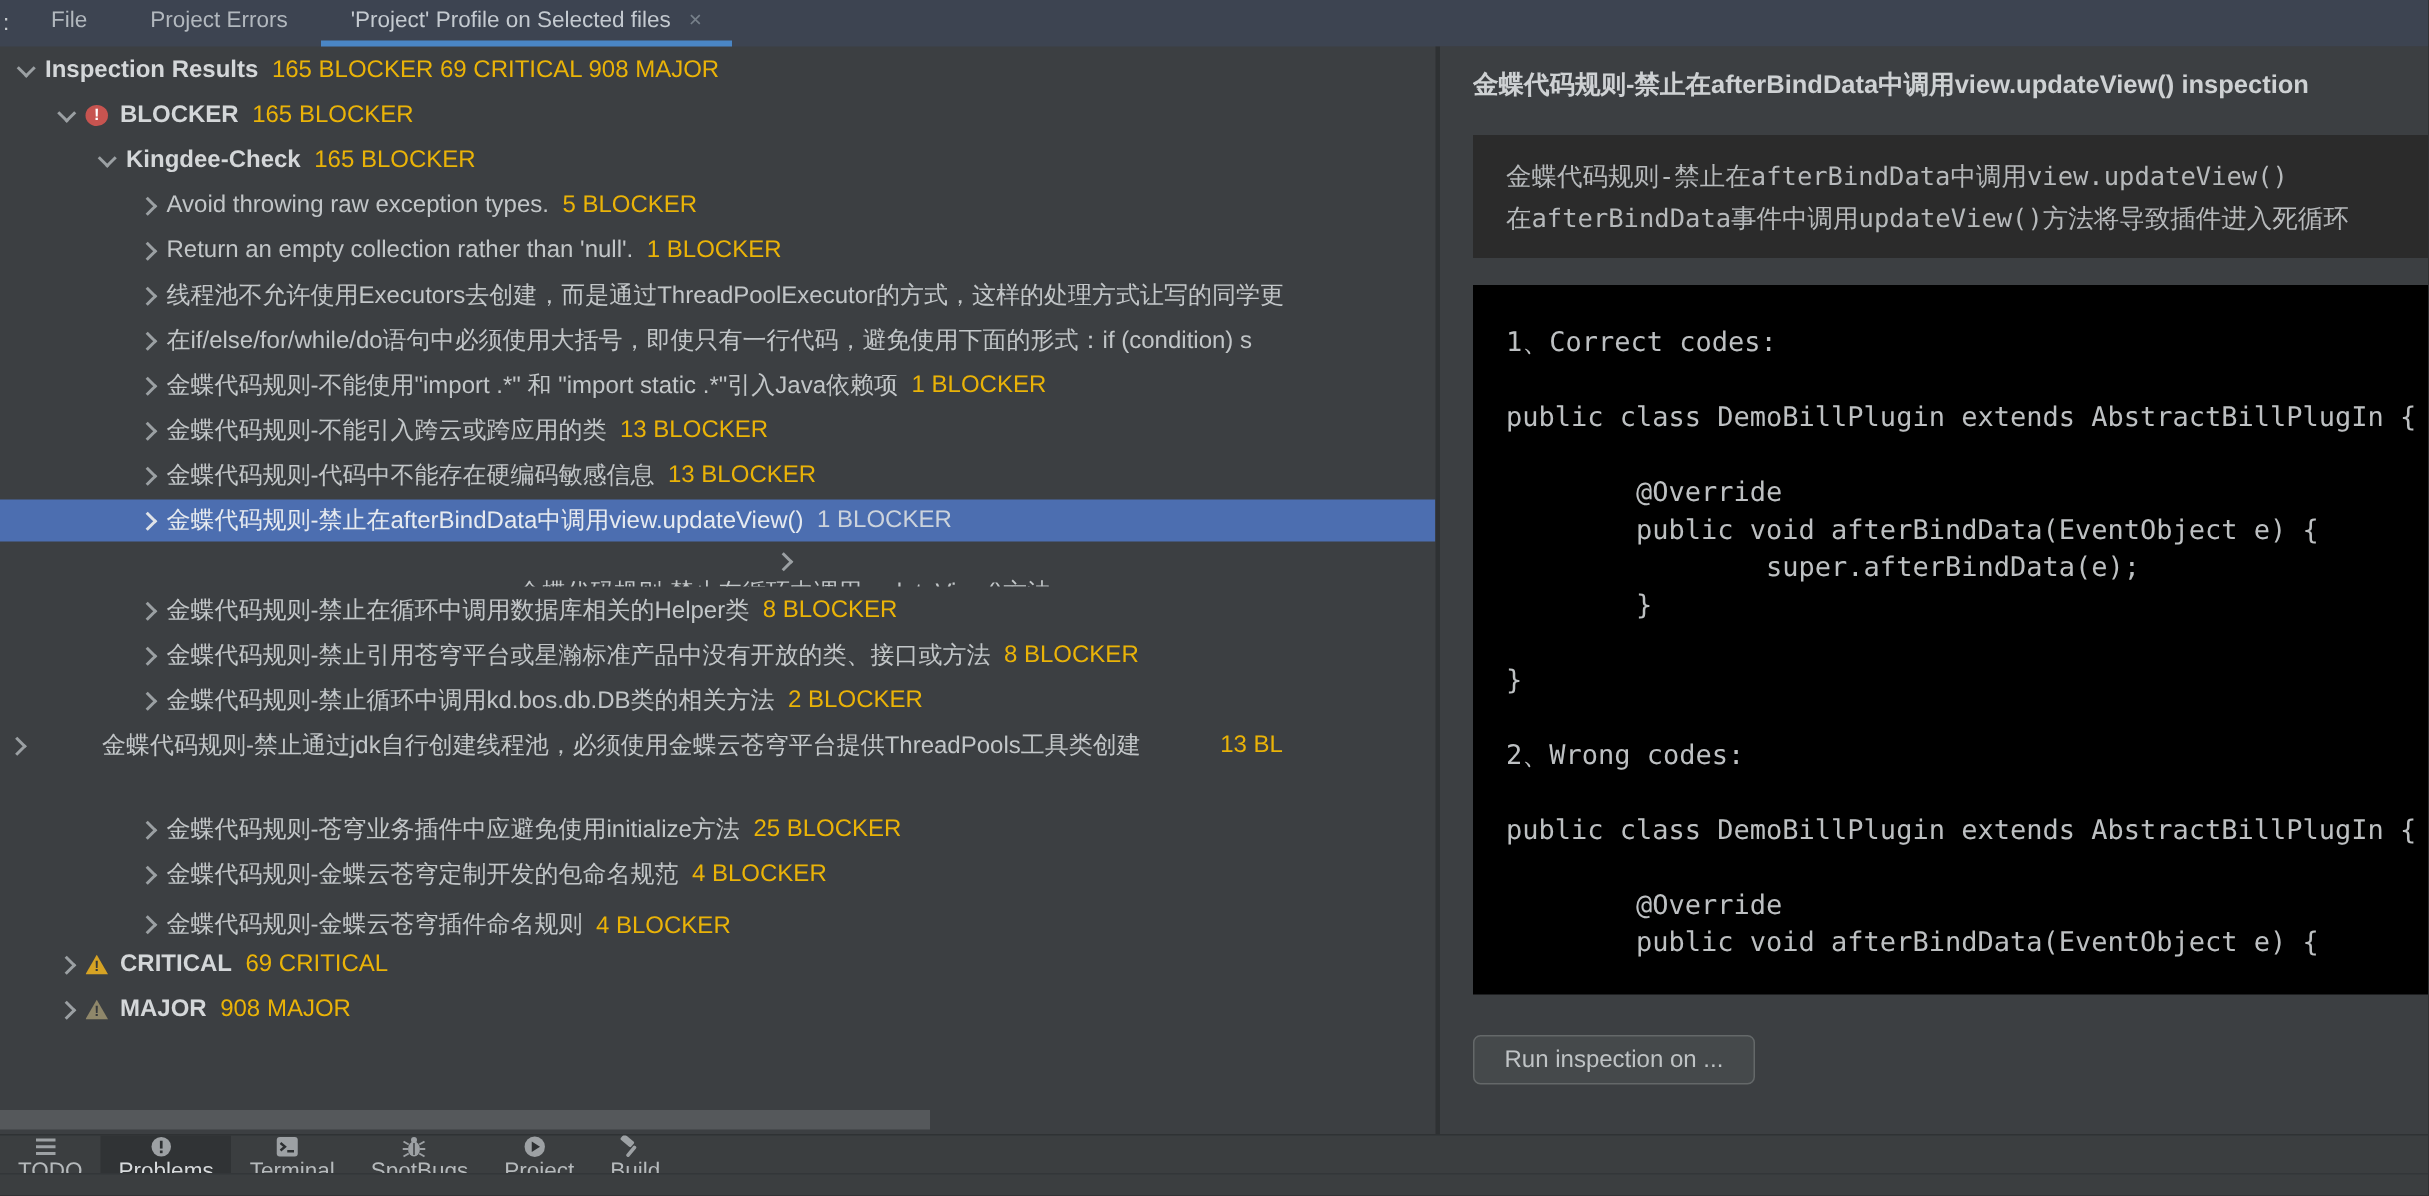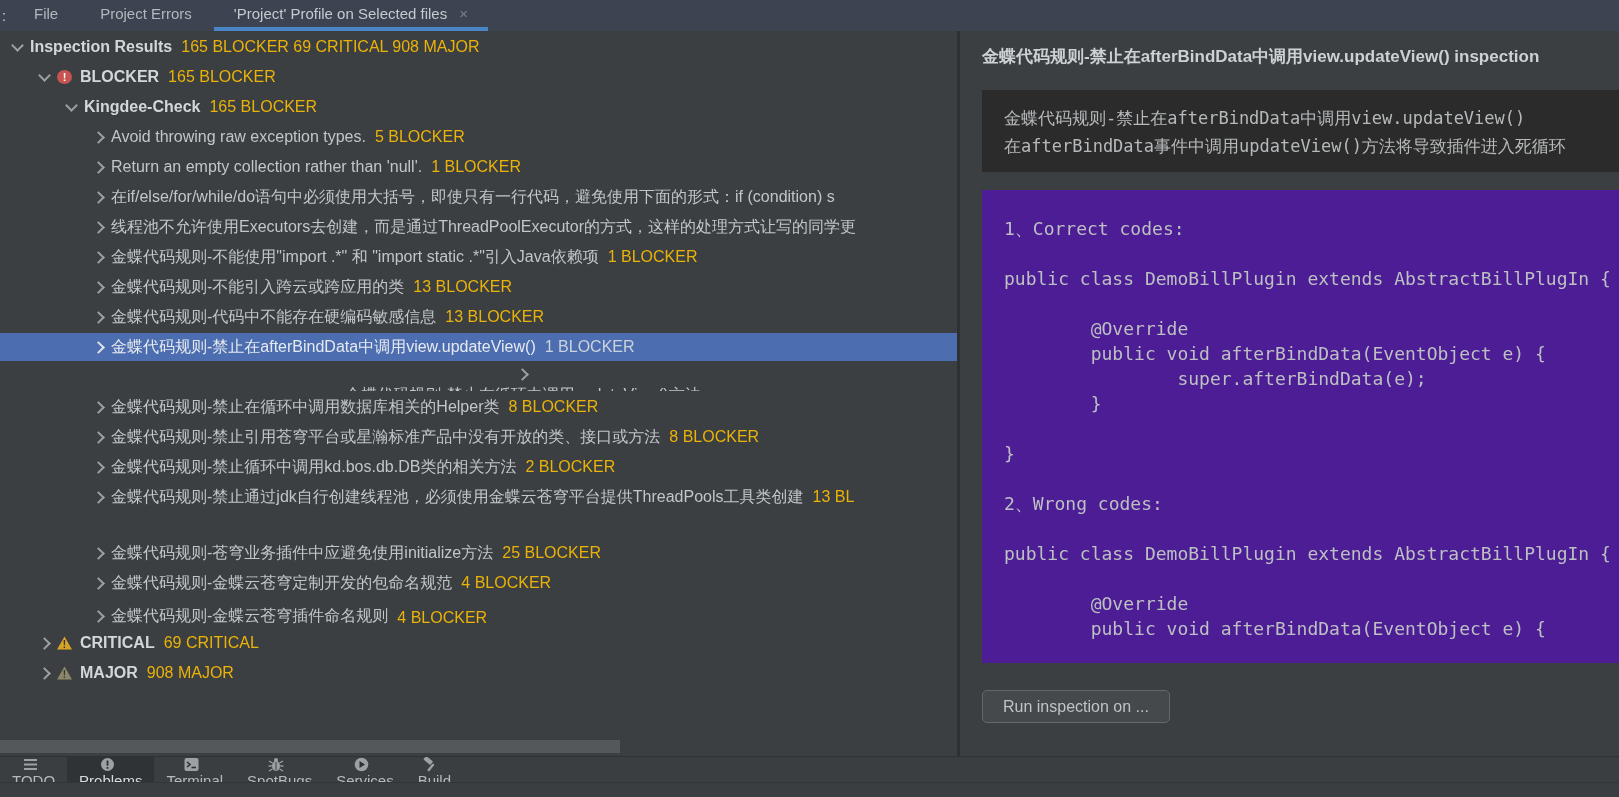--- a/index.html
+++ b/index.html
@@ -52,21 +52,21 @@
     position:absolute;top:14px;left:22px;right:4px;
     font-size:17px;font-weight:bold;color:#ced1d3;white-space:nowrap;overflow:hidden;
   }
   .desc-box{
     position:absolute;top:59px;left:22px;right:0;height:82px;background:#2b2b2b;
     padding:14px 0 0 22px;box-sizing:border-box;
     font-family:"DejaVu Sans Mono",monospace;font-size:17px;line-height:28px;color:#b6b9bb;
     white-space:nowrap;overflow:hidden;
   }
   .code-box{
-    position:absolute;top:159px;left:22px;right:0;height:473px;background:#4c1d95;
+    position:absolute;top:159px;left:22px;right:0;height:473px;background:#000000;
     padding:26px 0 0 22px;box-sizing:border-box;overflow:hidden;
   }
   .code-box pre{
     margin:0;font-family:"DejaVu Sans Mono",monospace;font-size:18px;line-height:25px;
     color:#bdc0c2;white-space:pre;
   }
   .run-btn{
     position:absolute;top:659px;left:22px;height:33px;padding:0 20px;
     background:#45494b;border:1px solid #646869;border-radius:5px;
     color:#bfc3c5;font-size:16px;font-family:"Liberation Sans",sans-serif;
@@ -136,27 +136,27 @@
           <span class="chevbox">
             <i class="chev right"></i>
           </span>
           <span class="row-label">Return an empty collection rather than 'null'.</span>
           <span class="row-count">1 BLOCKER</span>
         </div>
         <div class="tree-row" style="padding-left: 87px;">
           <span class="chevbox">
             <i class="chev right"></i>
           </span>
+          <span class="row-label">线程池不允许使用Executors去创建，而是通过ThreadPoolExecutor的方式，这样的处理方式让写的同学更</span>
+        </div>
+        <div class="tree-row" style="padding-left: 87px;">
+          <span class="chevbox">
+            <i class="chev right"></i>
+          </span>
           <span class="row-label">在if/else/for/while/do语句中必须使用大括号，即使只有一行代码，避免使用下面的形式：if (condition) s</span>
-        </div>
-        <div class="tree-row" style="padding-left: 87px;">
-          <span class="chevbox">
-            <i class="chev right"></i>
-          </span>
-          <span class="row-label">线程池不允许使用Executors去创建，而是通过ThreadPoolExecutor的方式，这样的处理方式让写的同学更</span>
         </div>
         <div class="tree-row" style="padding-left: 87px;">
           <span class="chevbox">
             <i class="chev right"></i>
           </span>
           <span class="row-label">金蝶代码规则-不能使用"import .*" 和 "import static .*"引入Java依赖项</span>
           <span class="row-count">1 BLOCKER</span>
         </div>
         <div class="tree-row" style="padding-left: 87px;">
           <span class="chevbox">
@@ -200,21 +200,21 @@
           <span class="row-label">金蝶代码规则-禁止引用苍穹平台或星瀚标准产品中没有开放的类、接口或方法</span>
           <span class="row-count">8 BLOCKER</span>
         </div>
         <div class="tree-row" style="padding-left: 87px;">
           <span class="chevbox">
             <i class="chev right"></i>
           </span>
           <span class="row-label">金蝶代码规则-禁止循环中调用kd.bos.db.DB类的相关方法</span>
           <span class="row-count">2 BLOCKER</span>
         </div>
-        <div class="tree-row" style="padding-left: 87px;">
+        <div class="tree-row" style=" gap: 44px;">
           <span class="chevbox">
             <i class="chev right"></i>
           </span>
           <span class="row-label">金蝶代码规则-禁止通过jdk自行创建线程池，必须使用金蝶云苍穹平台提供ThreadPools工具类创建</span>
           <span class="row-count">13 BL</span>
         </div>
         <div class="tree-row" style="padding-left: 87px; margin-top: 28px;">
           <span class="chevbox">
             <i class="chev right"></i>
           </span>
@@ -326,21 +326,21 @@
         </g>
         <line x1="8" y1="5" x2="8" y2="13" stroke="#3b3e40" stroke-width="1"></line>
       </svg>
       <span>SpotBugs</span>
     </div>
     <div class="tool-item">
       <svg width="15" height="15" viewBox="0 0 15 15">
         <circle cx="7.5" cy="7.5" r="6.8" fill="#9da1a4"></circle>
         <polygon points="5.5,4 11,7.5 5.5,11" fill="#2d3032"></polygon>
       </svg>
-      <span>Services</span>
+      <span>Project</span>
     </div>
     <div class="tool-item">
       <svg width="15" height="15" viewBox="0 0 15 15">
         <rect x="1" y="1" width="9" height="4.5" rx="1" fill="#9da1a4" transform="rotate(40 5 3)"></rect>
         <rect x="7" y="6" width="2.4" height="9" rx="1" fill="#9da1a4" transform="rotate(40 8 10)"></rect>
       </svg>
       <span>Build</span>
     </div>
   </div>
 

